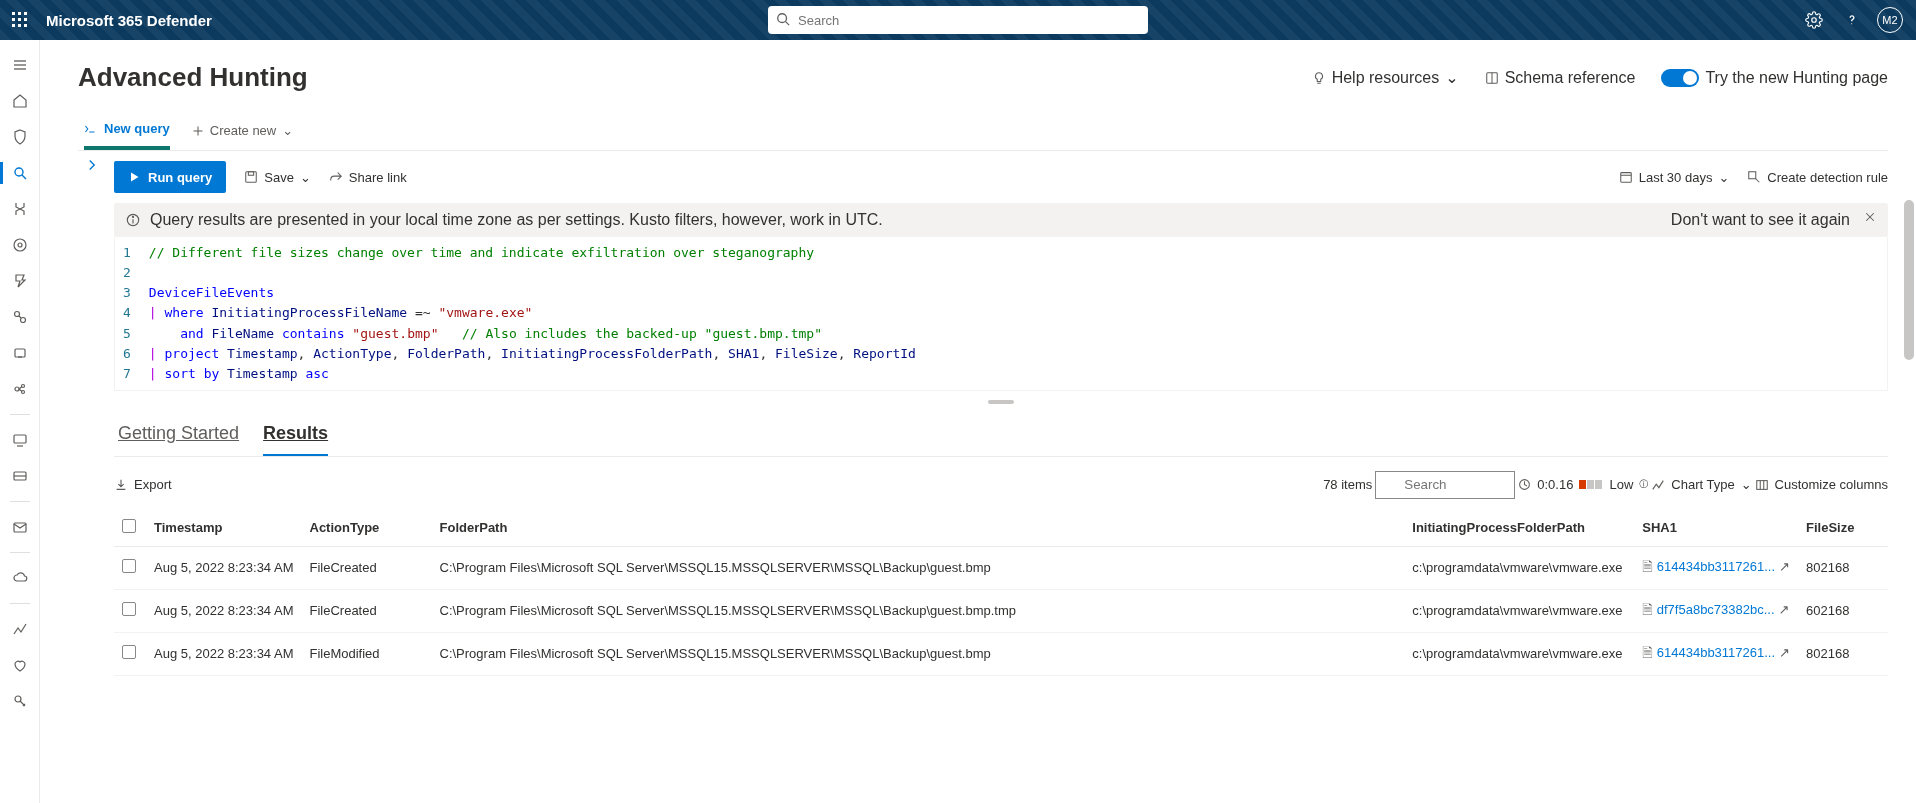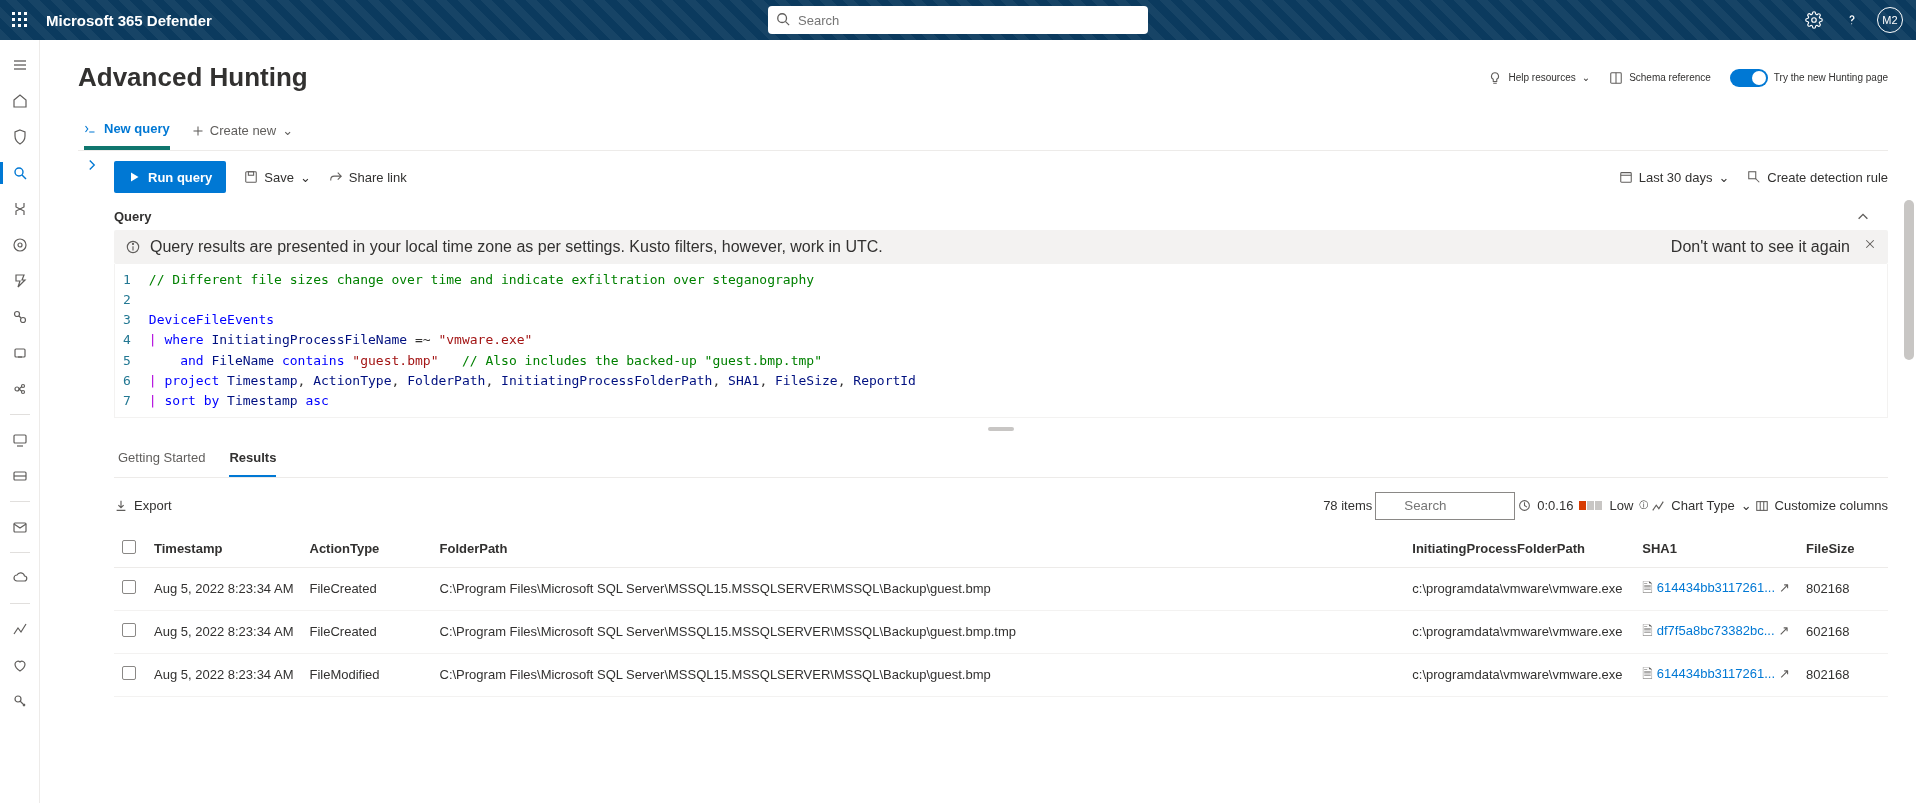--- a/index.html
+++ b/index.html
@@ -18,21 +18,21 @@
 
 .shell { display:flex; height: calc(100vh - 40px); }
 .rail { width: 40px; background:#fff; border-right: 1px solid #edebe9; display:flex; flex-direction:column; align-items:center; padding-top:8px; gap:2px; }
 .rail .ri { width:40px; height:34px; display:flex; align-items:center; justify-content:center; color:#605e5c; cursor:pointer; position:relative; }
 .rail .ri.active::before { content:""; position:absolute; left:0; top:6px; bottom:6px; width:3px; background:#0078d4; }
 .rail .sep { width:20px; height:1px; background:#e1dfdd; margin:6px 0; }
 
 .main { flex:1; overflow:auto; padding: 22px 28px 0 38px; position:relative; }
 .page-head { display:flex; }
 .page-title { font-size: 26px; font-weight:600; }
-.head-actions { margin-left:auto; display:flex; align-items:center; gap:19px; color:#323130; font-size:10px; }
+.head-actions { margin-left:auto; display:flex; align-items:center; gap:26px; color:#323130; font-size:16px; }
 .head-actions .ha { display:flex; align-items:center; gap:6px; cursor:pointer; }
 .toggle { width:38px; height:18px; background:#0078d4; border-radius:10px; position:relative; cursor:pointer; }
 .toggle::after { content:""; position:absolute; right:2px; top:2px; width:14px; height:14px; border-radius:50%; background:#fff; }
 
 .tabs-row { margin-top: 18px; border-bottom:1px solid #edebe9; display:flex; align-items:center; gap: 22px; font-size:13px; padding-left:6px; }
 .tab-new { color:#0078d4; font-weight:600; padding:10px 0; border-bottom:4px solid #0f766e; display:flex; align-items:center; gap:8px; }
 .tab-create { color:#605e5c; display:flex; align-items:center; gap:6px; cursor:pointer; }
 
 .query-area { margin-top: 0; position:relative; padding-left: 36px; }
 .flyout-chev { position:absolute; left:8px; top:8px; color:#0078d4; cursor:pointer; }
@@ -58,21 +58,21 @@
 .c-tbl { color:#0000ff; }
 .c-kw { color:#0000ff; }
 .c-op { color:#af00db; }
 .c-field { color:#001080; }
 .c-str { color:#a31515; }
 
 .splitter { height:22px; display:flex; align-items:center; justify-content:center; }
 .splitter .grip { width:26px; height:4px; border-radius:2px; background:#c8c6c4; cursor:row-resize; }
 
 .res-tabs { display:flex; gap:24px; border-bottom:1px solid #edebe9; padding-left:4px; }
-.res-tab { padding: 10px 0; font-size:13px; color:#605e5c; cursor:pointer; }
+.res-tab { padding: 10px 0; font-size:18px; color:#605e5c; cursor:pointer;text-decoration:underline; }
 .res-tab.active { color:#323130; font-weight:600; border-bottom:2px solid #0078d4; }
 
 .res-toolbar { display:flex; align-items:center; padding: 14px 0 10px; gap: 16px; }
 .res-toolbar .rt-right { margin-left:auto; display:flex; align-items:center; gap:3px; }
 .res-search { width:140px; height:28px; border:1px solid #8a8886; padding:0 8px 0 28px; position:relative; }
 .res-search-wrap { position:relative; }
 .res-search-wrap .sg { position:absolute; left:8px; top:5px; color:#605e5c; }
 .bars span { display:inline-block; width:7px; height:9px; margin-right:1px; }
 
 table.results { width:100%; border-collapse:collapse; font-size:13px; }
@@ -342,28 +342,20 @@
                 <svg width="14" height="14" viewBox="0 0 16 16" fill="none" stroke="#605e5c" stroke-width="1.2">
                   <rect x="2" y="2" width="8" height="8"></rect>
                   <path d="M10 10l4 4"></path>
                 </svg>
               </span>
             <span>Create detection rule</span>
           </div>
         </div>
       </div>
 
-      <div class="query-label-row">
-        <div class="query-label">Query</div>
-        <div class="chev-up">
-            <svg width="14" height="14" viewBox="0 0 16 16" fill="none" stroke="#605e5c" stroke-width="1.6">
-              <path d="M3 10l5-5 5 5"></path>
-            </svg>
-          </div>
-      </div>
 
       <div class="info-banner">
         <span>
             <svg width="14" height="14" viewBox="0 0 16 16" fill="none" stroke="#605e5c" stroke-width="1.3">
               <circle cx="8" cy="8" r="6.5"></circle>
               <line x1="8" y1="7" x2="8" y2="12"></line>
               <circle cx="8" cy="4.5" r="0.6" fill="#605e5c"></circle>
             </svg>
           </span>
         <span>Query results are presented in your local time zone as per settings. Kusto filters, however, work in UTC.</span>

